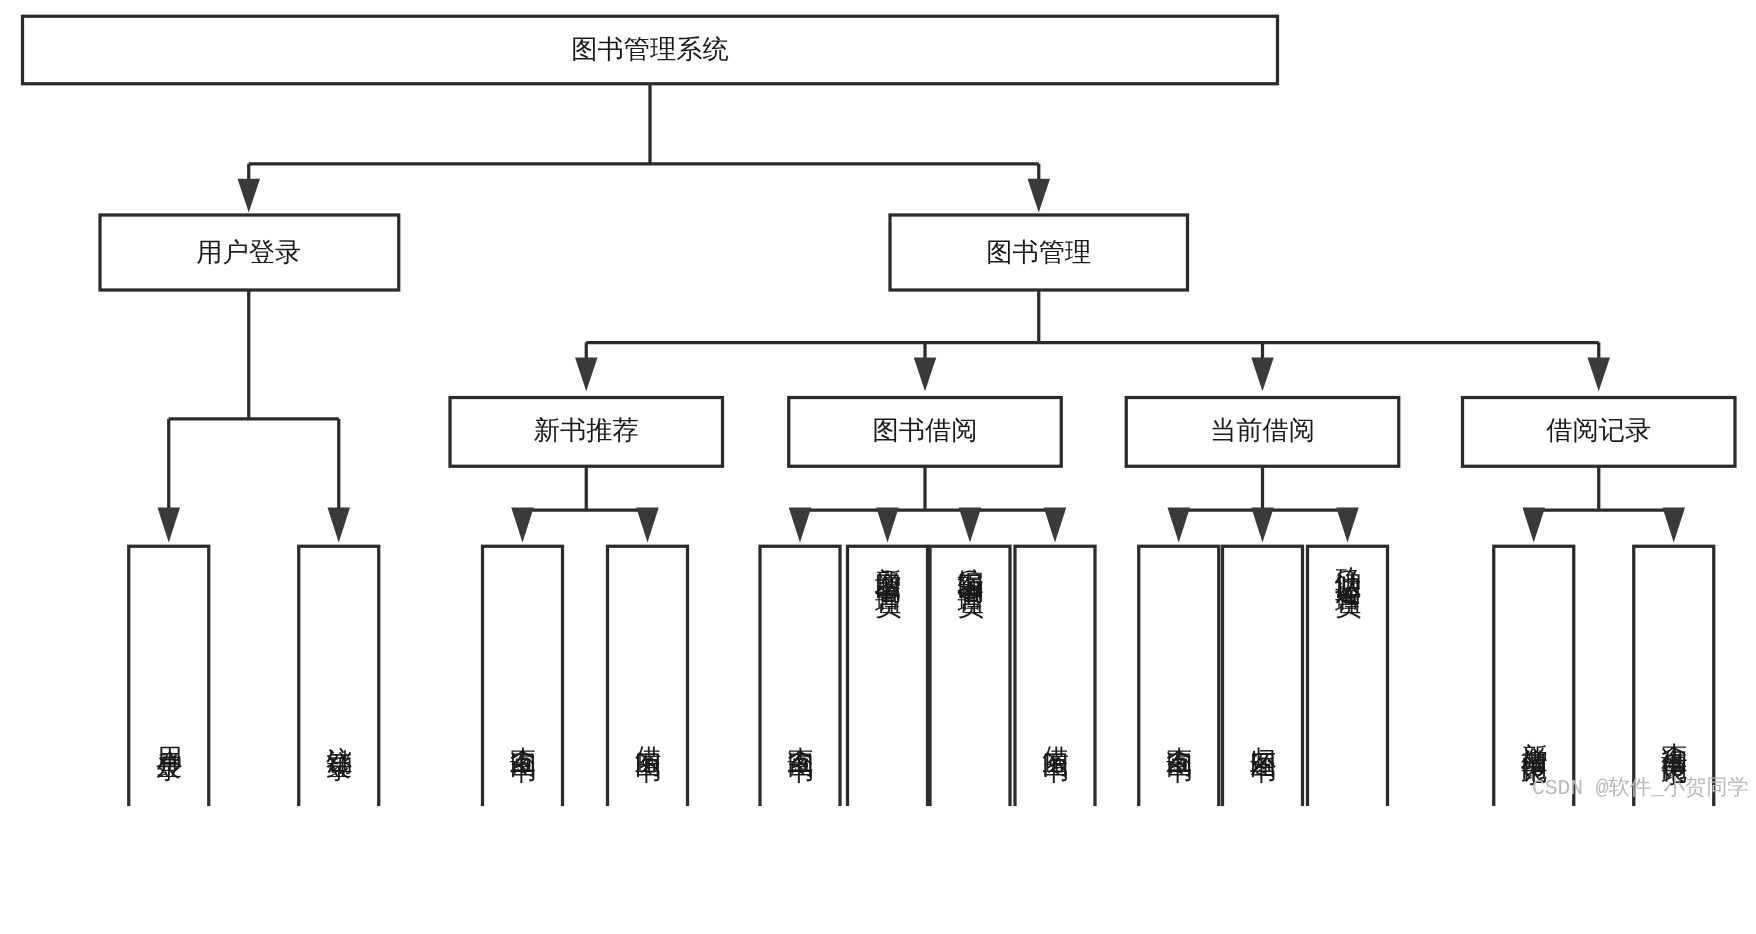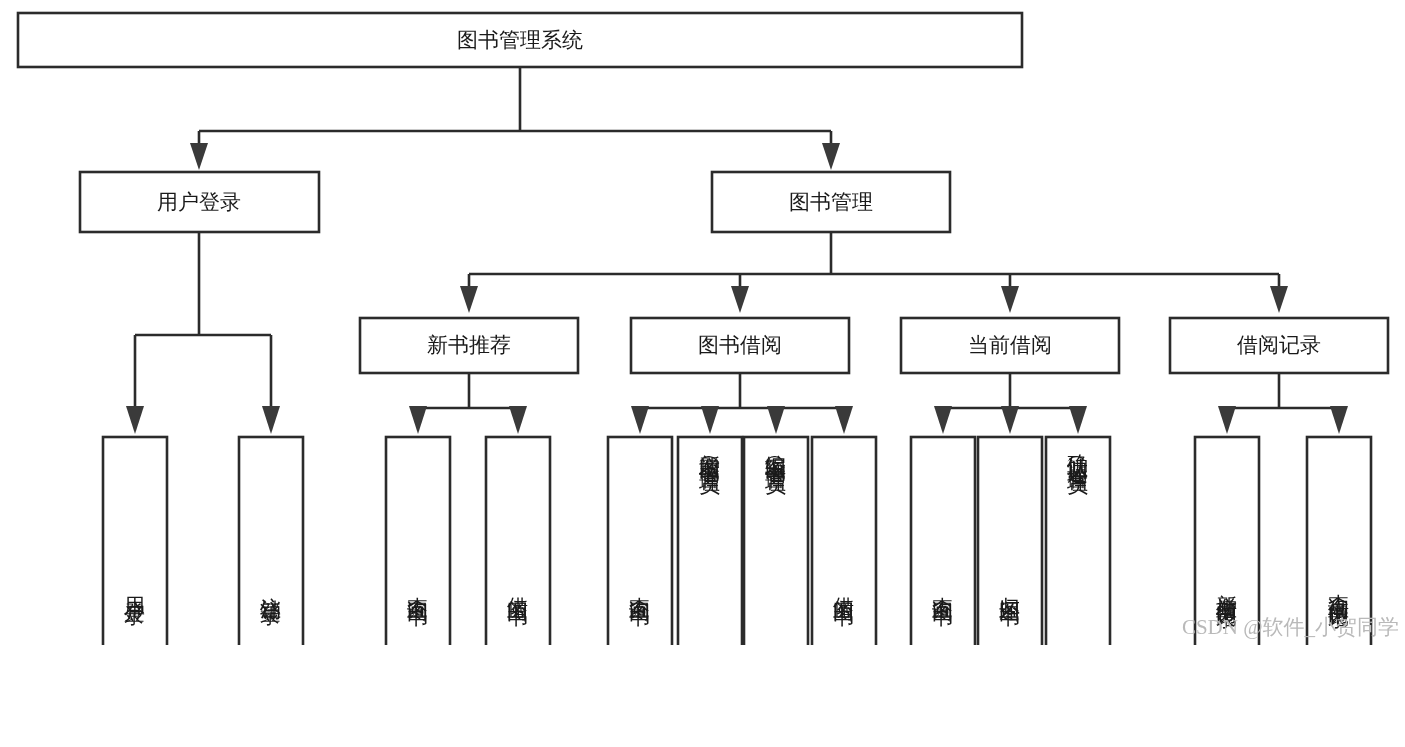--- a/index.html
+++ b/index.html
@@ -68,22 +68,22 @@
     writing-mode: vertical-rl;
     text-orientation: upright;
     letter-spacing: 3px;
     line-height: 1;
     white-space: nowrap;
   }
   .watermark {
     position: absolute;
     right: 6px;
     bottom: 4px;
-    font-family: Liberation Serif, serif;
-    font-size: 21px;
+    font-family: Liberation Mono, monospace;
+    font-size: 17px;
     color: #b9b9b9;
     white-space: nowrap;
     user-select: none;
   }
 </style>
 </head>
 <body>
 
 <div id="diagram-root">
 

